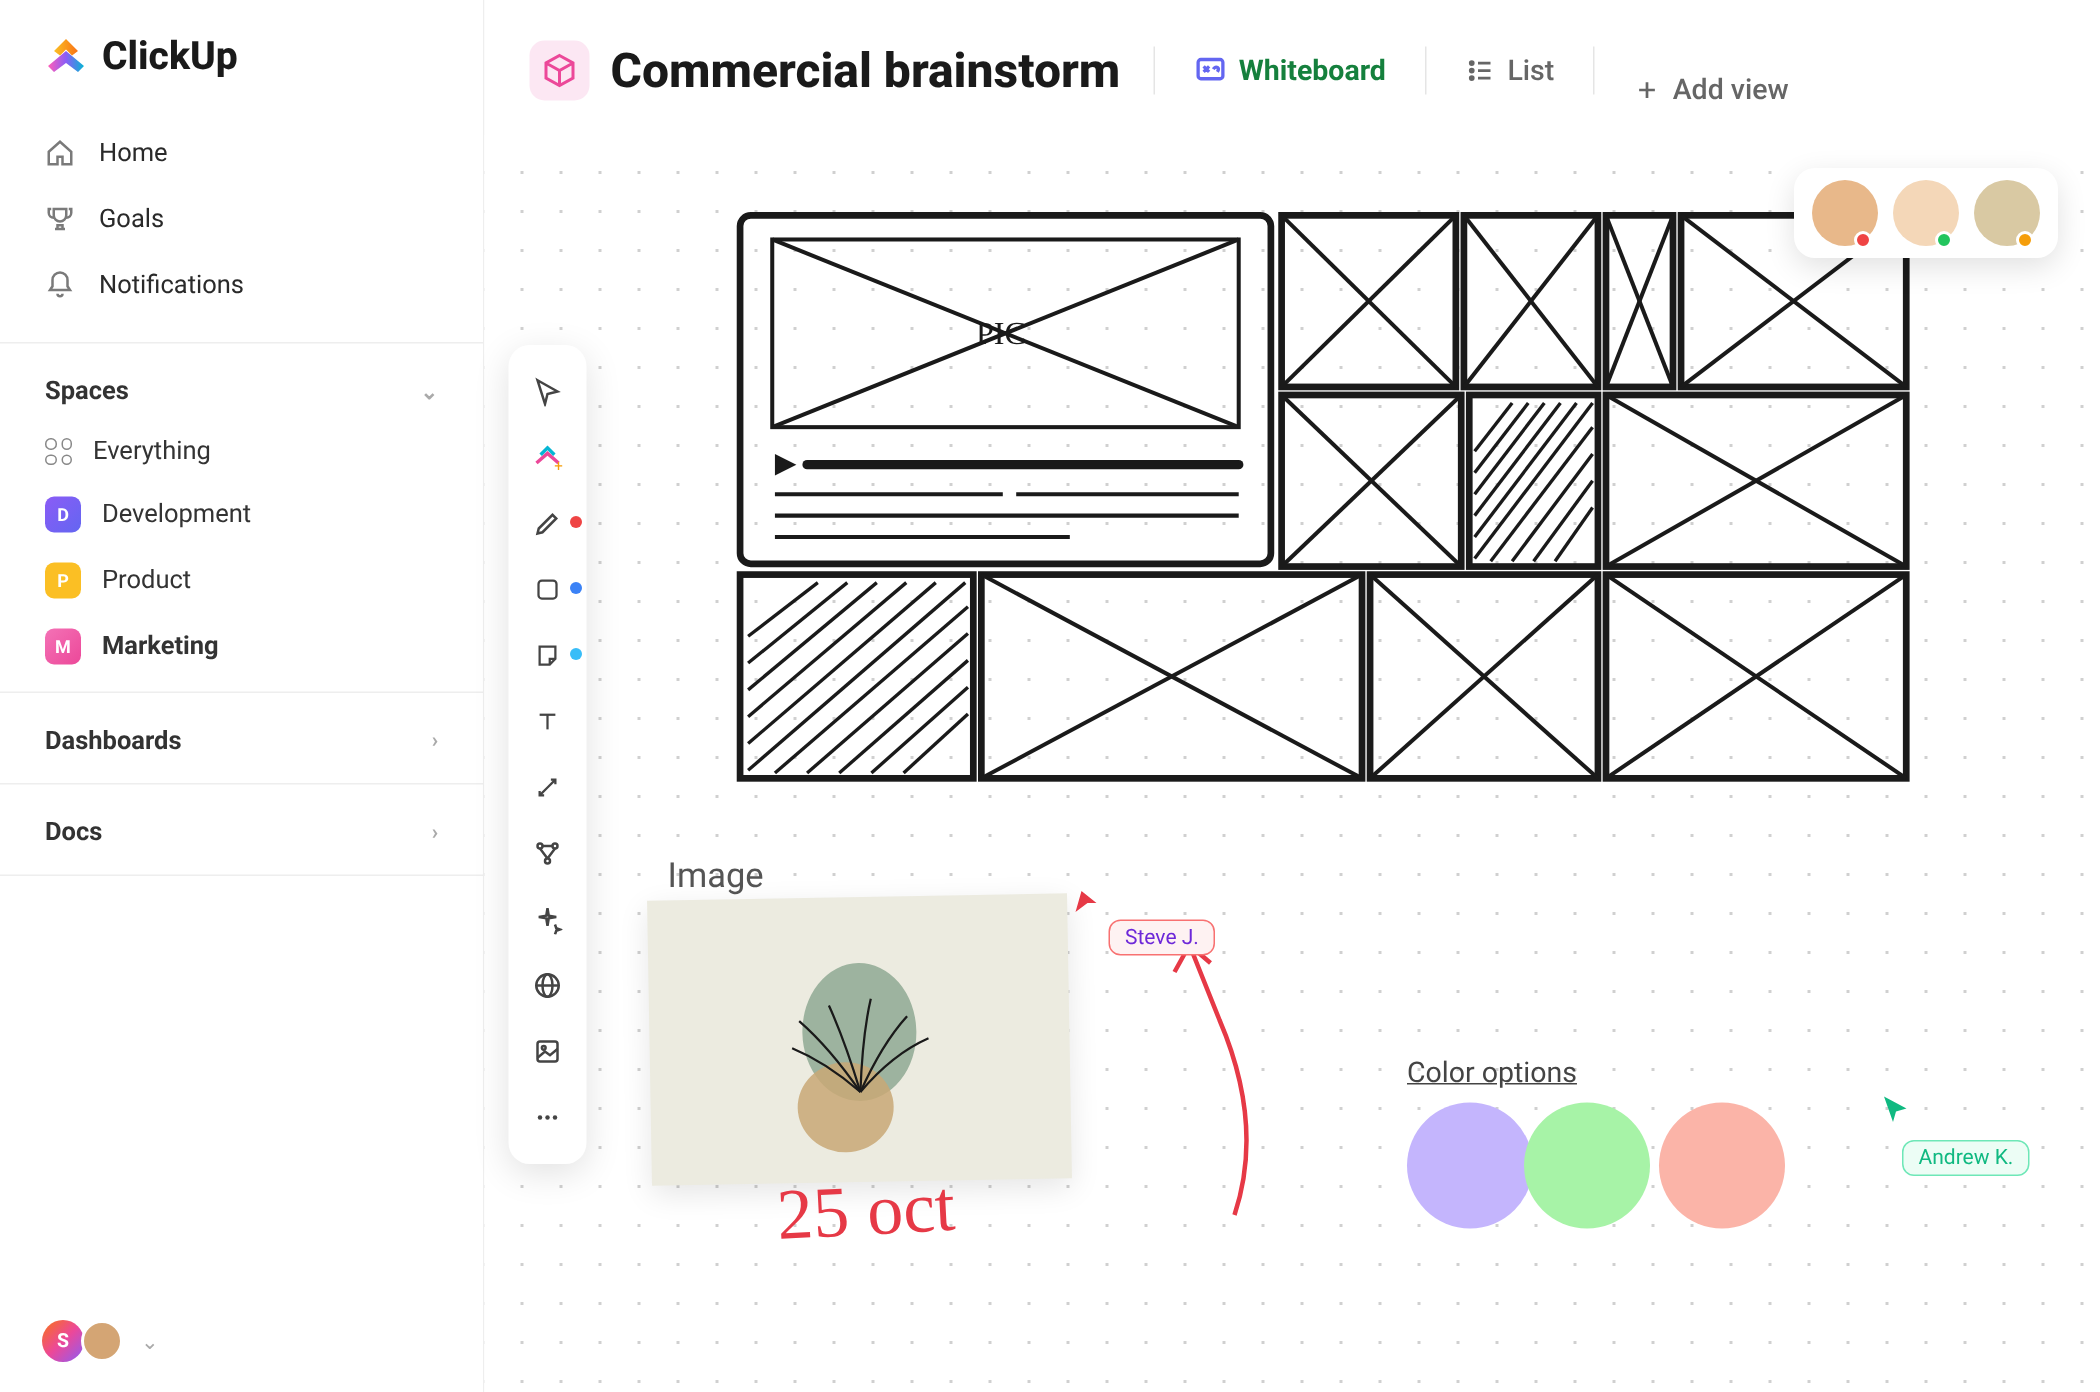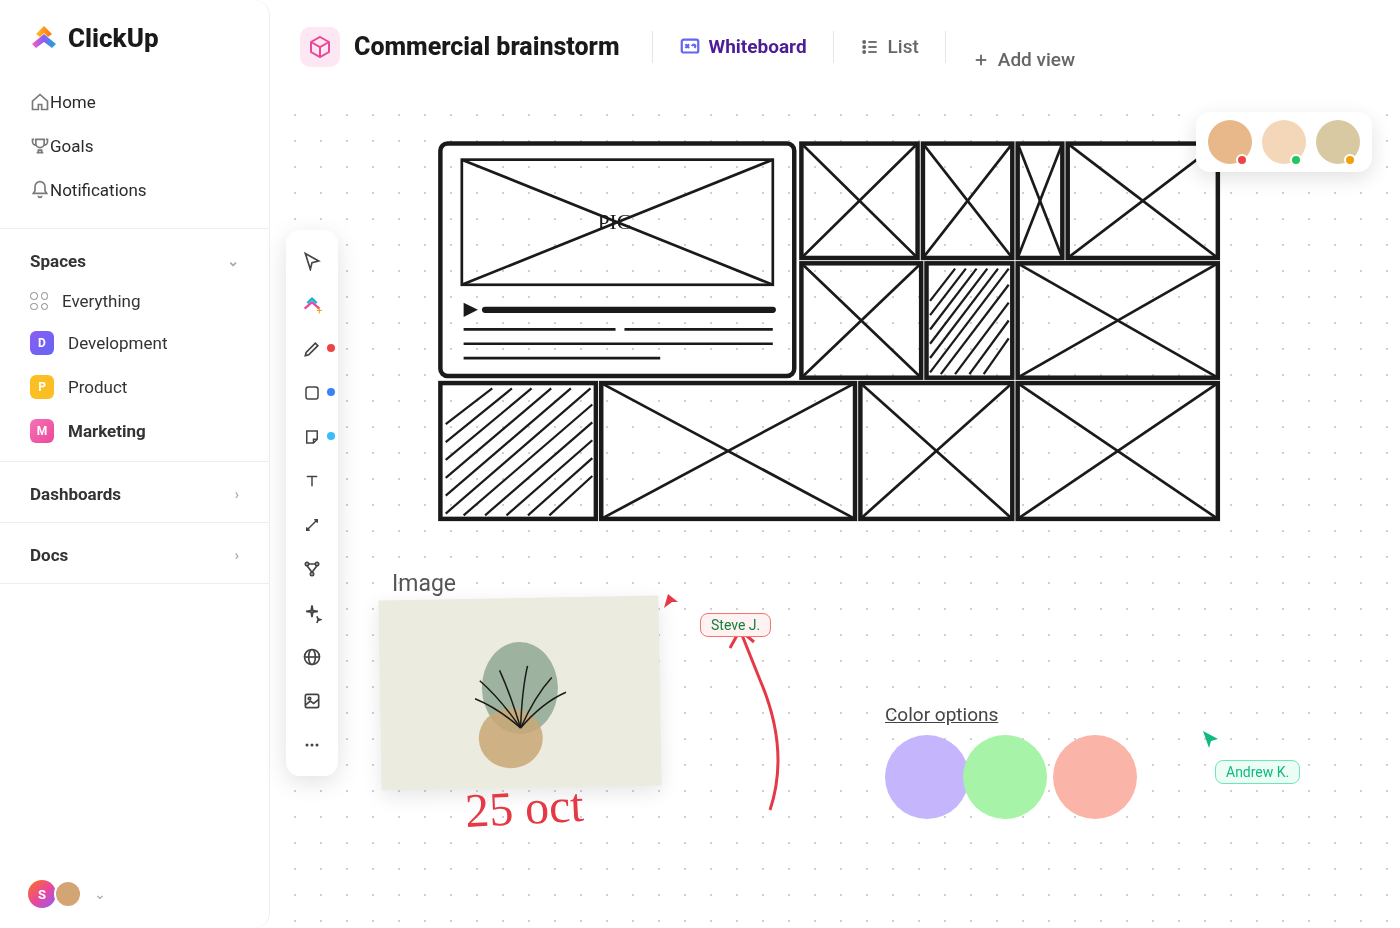--- a/index.html
+++ b/index.html
@@ -1,49 +1,49 @@
 <!DOCTYPE html>
 <html><head>
 <meta charset="utf-8">
 <style>
 * { box-sizing: border-box; margin: 0; padding: 0; }
 body { font-family: -apple-system, BlinkMacSystemFont, 'Segoe UI', Roboto, sans-serif; background: #fff; width: 1400px; height: 928px; overflow: hidden; border-radius: 16px; position: relative; }
 .app { display: flex; height: 100%; }
 
 
-.sidebar { width: 270px; background: #fff; border-right: 1px solid #eee; display: flex; flex-direction: column; border-radius: 15px; }
+.sidebar { width: 323px; background: #fff; border-right: 1px solid #eee; display: flex; flex-direction: column; }
 .logo-area { padding: 22px 28px 18px; display: flex; align-items: center; gap: 8px; }
 .logo-mark { width: 32px; height: 32px; }
 .logo-text { font-size: 26px; font-weight: 800; color: #1a1a1a; }
 .nav-list { padding: 8px 0; }
-.nav-item { display: flex; align-items: center; padding: 12px 30px; cursor: pointer; color: #2a2a2a; font-size: 17px; }
+.nav-item { display: flex; align-items: center; gap: 16px; padding: 12px 30px; cursor: pointer; color: #2a2a2a; font-size: 17px; }
 .nav-icon { width: 20px; height: 20px; color: #7a7a7a; display:flex; align-items:center; justify-content:center; }
 .divider { height: 1px; background: #eee; margin: 8px 0; }
 .section-header { display:flex; align-items:center; justify-content:space-between; padding: 14px 30px 10px; font-weight:700; font-size:17px; color:#333; cursor:pointer; }
 .chev { color:#aaa; font-size:14px;}
 .space-item { display:flex; align-items:center; gap:14px; padding:10px 30px; cursor:pointer; font-size:17px; color:#333; }
 .space-item.active { font-weight:700; }
 .sq { width:24px; height:24px; border-radius:6px; display:flex; align-items:center; justify-content:center; color:#fff; font-weight:700; font-size:12px; }
 .sq.d { background: linear-gradient(135deg,#8b5cf6,#6366f1); }
 .sq.p { background:#fbbf24; }
 .sq.m { background: linear-gradient(135deg,#f472b6,#ec4899); }
 .grid4 { width:18px; height:18px; display:grid; grid-template-columns:1fr 1fr; gap:3px; }
 .grid4 span { border:1.5px solid #888; border-radius:50%; }
 .user-area { margin-top:auto; padding:20px 28px; display:flex; align-items:center; gap:6px; }
 .avatar-s { width:28px; height:28px; border-radius:50%; background: linear-gradient(135deg,#f97316,#ec4899,#8b5cf6); display:flex; align-items:center; justify-content:center; color:#fff; font-weight:700; font-size:13px; }
 .avatar-img { width:28px; height:28px; border-radius:50%; background:#d4a574; margin-left:-8px; border:2px solid #fff; }
 
 
 .main { flex:1; display:flex; flex-direction:column; background:#fff; }
 .topbar { display:flex; align-items:center; gap:14px; padding:18px 30px 14px; border-bottom:1px solid transparent; }
 .doc-icon { width:40px; height:40px; background:#fce7f3; border-radius:10px; display:flex; align-items:center; justify-content:center; }
-.doc-title { font-size:25px; font-weight:800; color:#1a1a1a; margin-right:12px; }
+.doc-title { font-size:32px; font-weight:800; color:#1a1a1a; margin-right:2px; }
 .vsep { width:1px; height:32px; background:#e5e5e5; margin:0 6px; }
 .view-tab { display:flex; align-items:center; gap:8px; font-size:19px; font-weight:700; cursor:pointer; padding:4px 6px; }
-.view-tab.wb { color:#4c1d95; }
+.view-tab.wb { color:#15803d; }
 .view-tab.list { color:#666; font-weight:500; }
 .view-tab.add { color:#666; font-weight:500;margin-top:26px; }
 
 
 .canvas { flex:1; position:relative; background:#fff; background-image: radial-gradient(#d0d0d0 1.2px, transparent 1.2px); background-size: 26px 26px; background-position: 12px 12px; }
 
 
 .toolrail { position:absolute; left:16px; top:140px; width:52px; background:#fff; border-radius:14px; box-shadow:0 6px 24px rgba(0,0,0,0.12); padding:12px 0; display:flex; flex-direction:column; align-items:center; gap:6px; z-index:20; }
 .tool { width:38px; height:38px; display:flex; align-items:center; justify-content:center; cursor:pointer; border-radius:8px; color:#555; position:relative; }
 .tool-dot { position:absolute; right:-4px; top:14px; width:8px; height:8px; border-radius:50%; }
@@ -67,21 +67,21 @@
 
 
 .img-label { position:absolute; left:122px; top:480px; font-size:23px; color:#555; z-index:6; }
 .img-card { position:absolute; left:110px; top:508px; width:280px; height:190px; background:#ecebe0; box-shadow:0 6px 20px rgba(0,0,0,0.1); z-index:6; transform:rotate(-1deg); }
 
 
 .handwrite { position:absolute; left:195px; top:690px; z-index:7; font-family:'Comic Sans MS',cursive; font-size:48px; color:#e63946; font-weight:400; transform:rotate(-3deg); }
 
 
 .user-tag { position:absolute; border:1.5px solid; border-radius:8px; padding:3px 10px; font-size:14px; background:#fff; z-index:12; }
-.steve { left:430px; top:523px; color:#15803d; border-color:#f87171; background:#fef2f2; }
+.steve { left:416px; top:523px; color:#6d28d9; border-color:#f87171; background:#fef2f2; }
 .andrew { left:945px; top:670px; color:#10b981; border-color:#6ee7b7; background:#ecfdf5; }
 
 
 .color-label { position:absolute; left:615px; top:613px; font-size:19px; color:#444; z-index:6;text-decoration:underline; }
 .color-row { position:absolute; left:615px; top:645px; display:flex; gap:12px; z-index:6; }
 .color-circ { width:84px; height:84px; border-radius:50%; }
 .c1 { background:#c4b5fd; }
 .c2 { background:#a7f3a7; margin-left:-18px; }
 .c3 { background:#fbb4a8; margin-left:-6px; }
 

